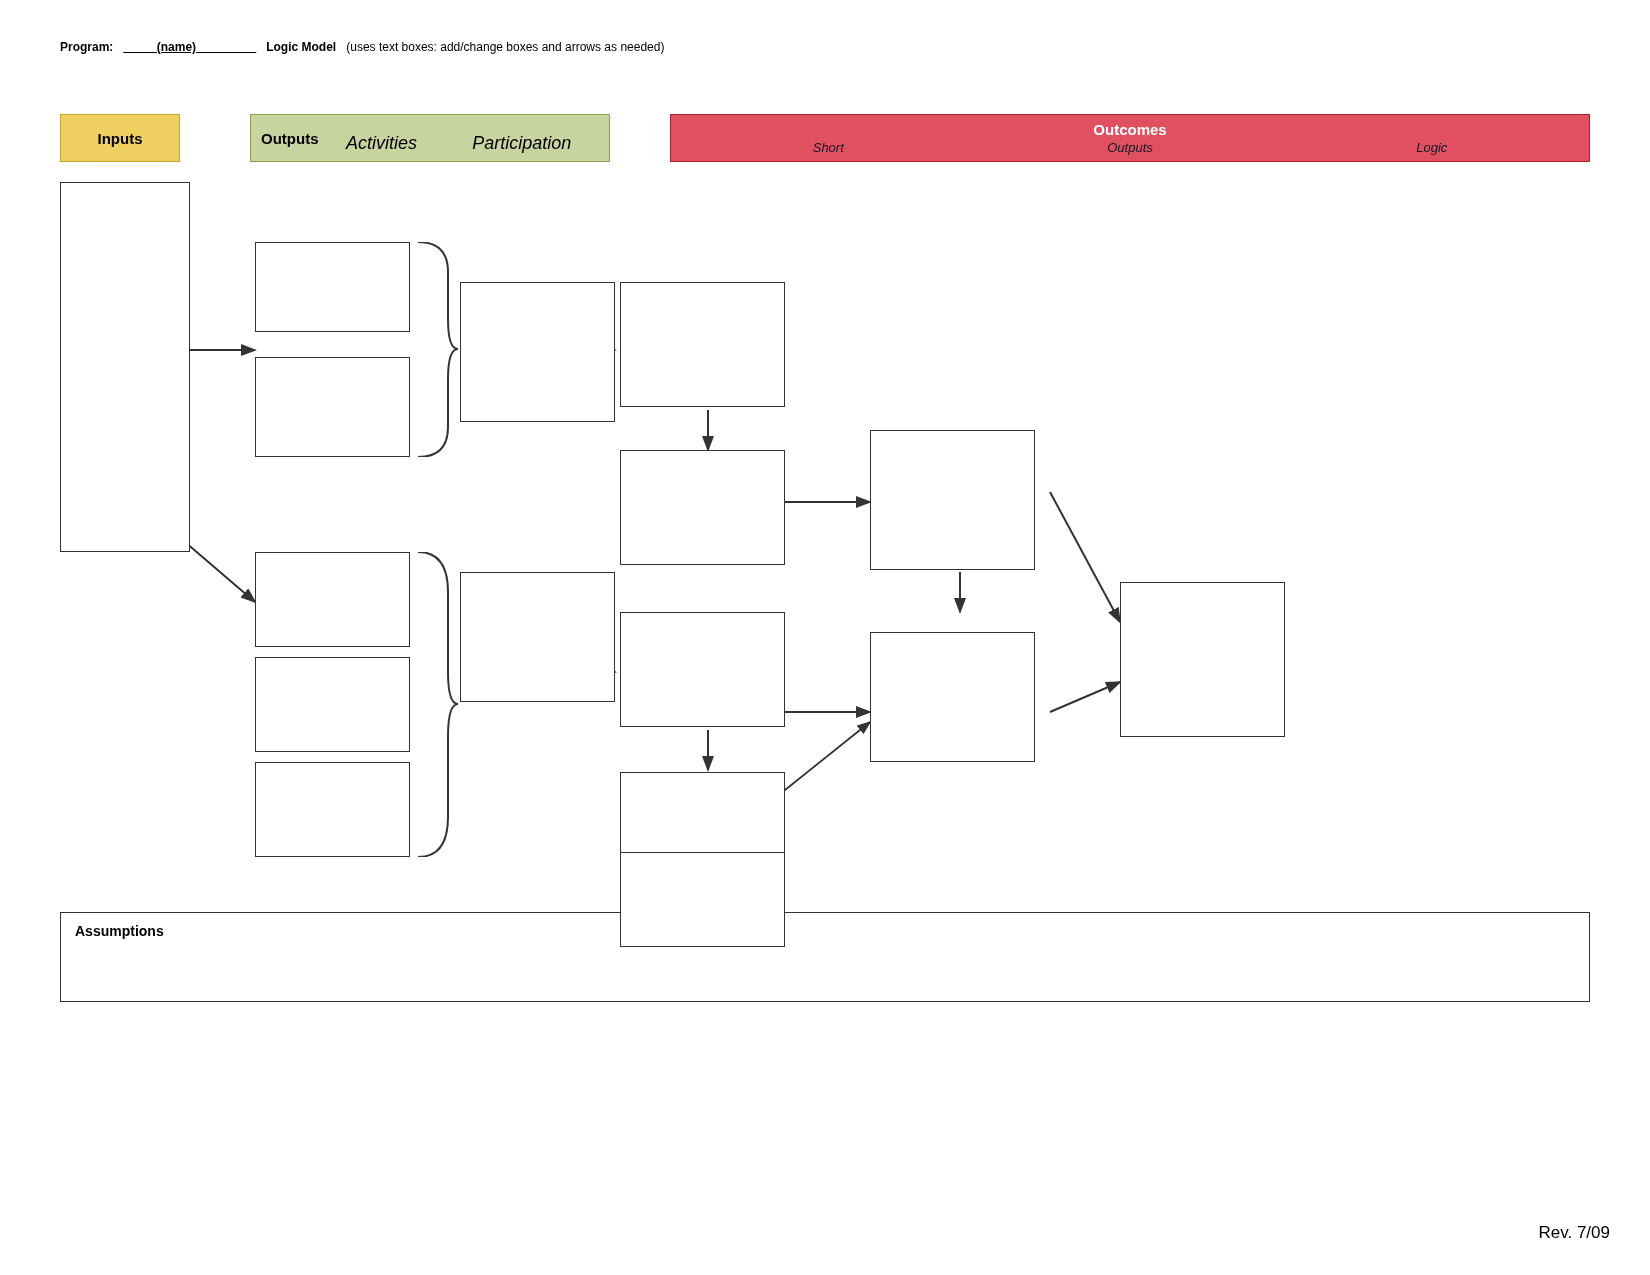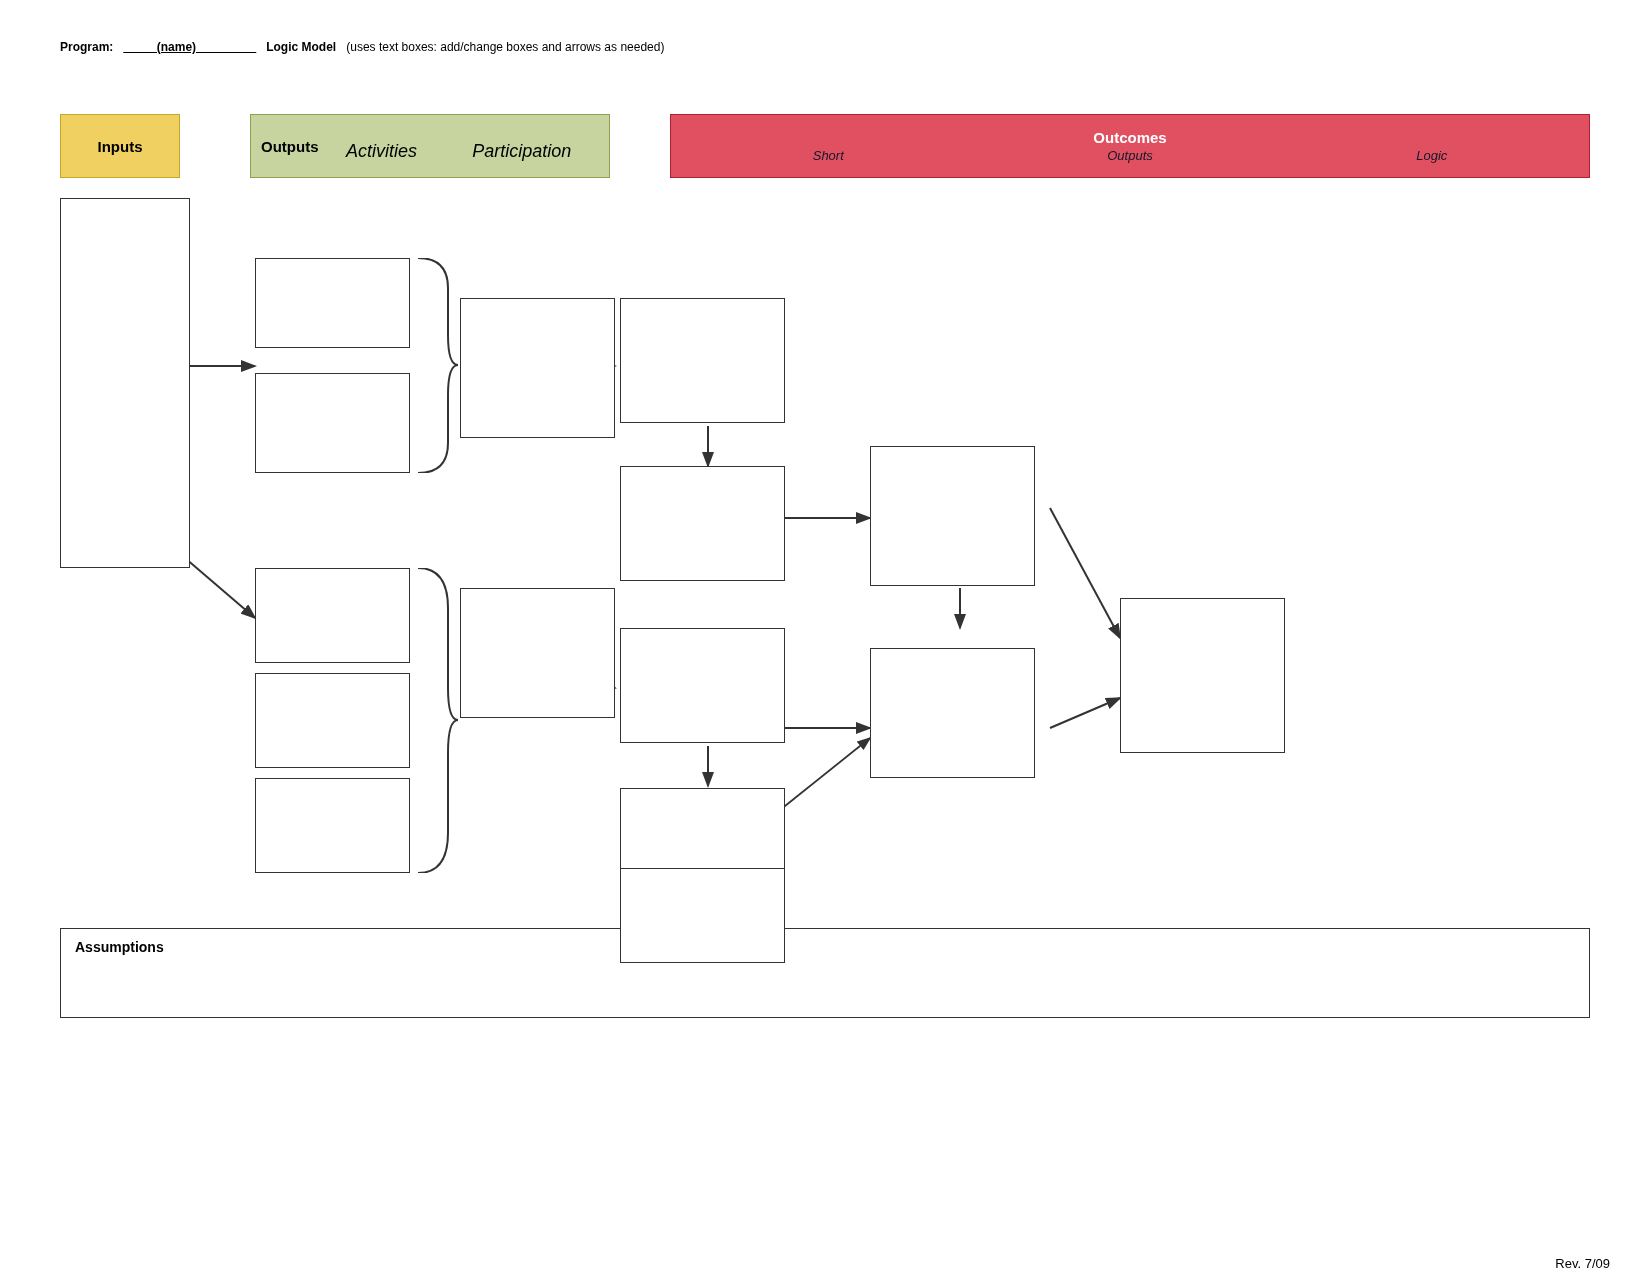--- a/index.html
+++ b/index.html
@@ -71,21 +71,21 @@
     }
     .outputs-header .main-label { font-weight: bold; font-size: 15px; }
     .outputs-header .sub-labels { display: flex; width: 100%; justify-content: space-around; font-style: italic; font-size: 18px; margin-top: 10px; }
 
     .spacer2 { width: 60px; }
 
     .outcomes-header {
       background: #e05060;
       border: 1px solid #b02030;
       text-align: center;
-      padding: 14px 10px;
+      padding: 6px 10px;
       flex: 1;
       display: flex;
       flex-direction: column;
       align-items: center;
       justify-content: center;
     }
     .outcomes-header .main-label { font-weight: bold; font-size: 15px; color: #fff; }
     .outcomes-header .sub-labels { display: flex; width: 100%; justify-content: space-around; font-style: italic; font-size: 13px; margin-top: 2px; color: #0f172a; }
 
     
@@ -120,23 +120,23 @@
     .bottom-box {
       border: 1.5px solid #333;
       padding: 10px 14px;
       min-height: 90px;
       flex: 1;
     }
     .bottom-box .bottom-label { font-weight: bold; font-size: 14px; margin-bottom: 6px; }
 
     .rev {
       position: absolute;
-      bottom: 4px;
+      bottom: 32px;
       right: 40px;
-      font-size: 13px;
+      font-size: 17px;
     }
   </style>
 </head>
 <body>
 
 <div class="page">
 
   <div class="header">
     <div class="header-line1">
       <span class="label">Program:</span>

